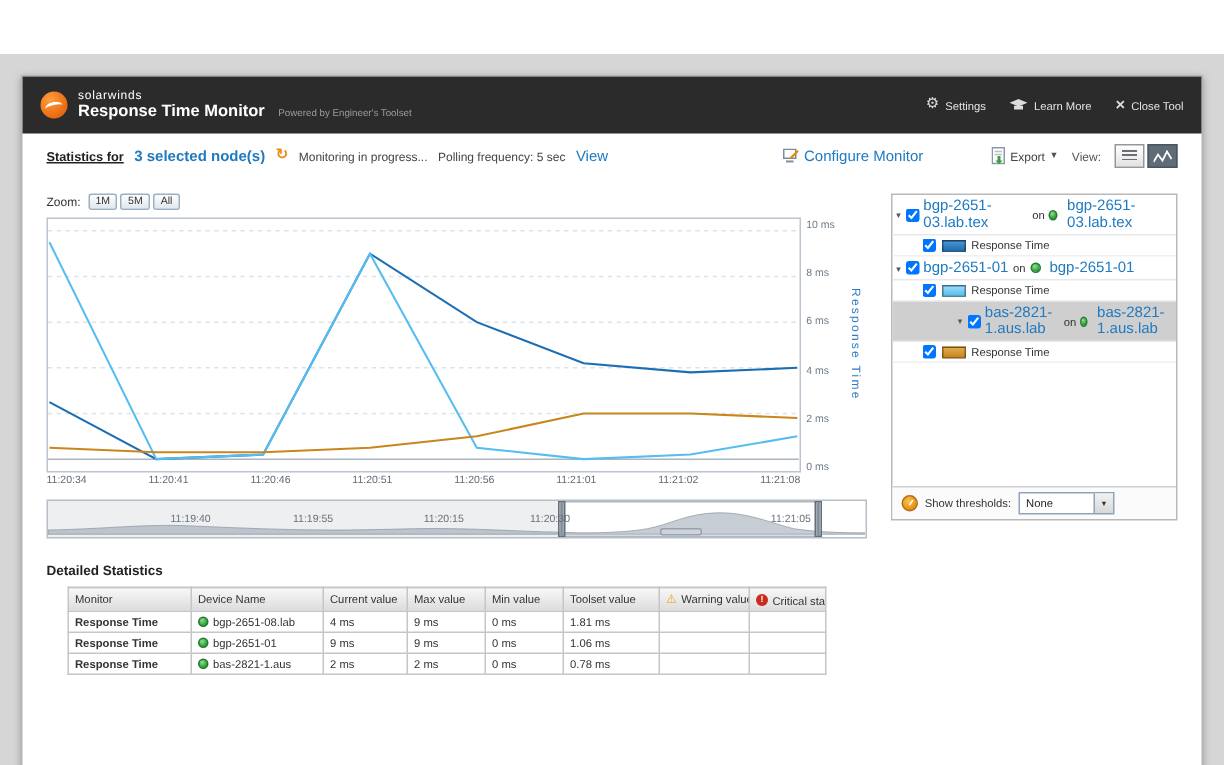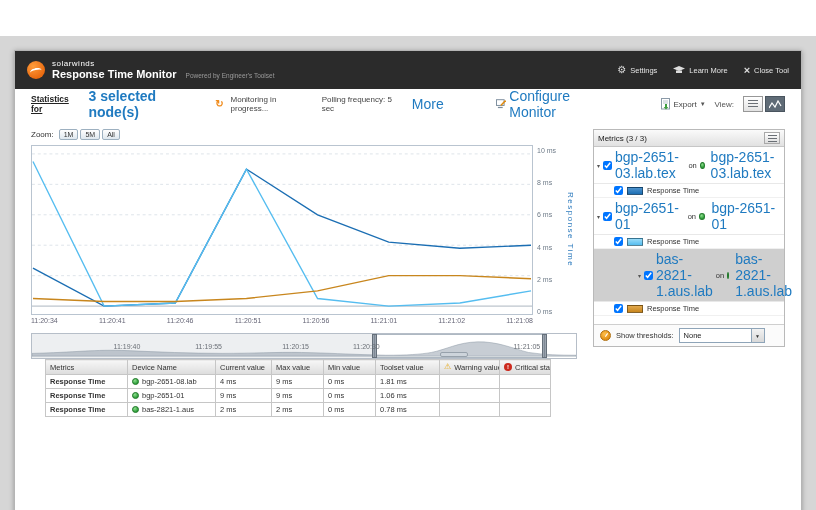--- a/index.html
+++ b/index.html
@@ -19,21 +19,21 @@
   .appbar-actions { display:flex; align-items:center; gap:16px; }
   .appact { display:flex; align-items:center; gap:4px; color:#e4e4e4; font-size:7.5px; cursor:pointer; }
   .gear { font-size:10px; color:#ddd; line-height:10px; }
   .closex { font-size:11px; font-weight:bold; color:#ddd; line-height:10px; }
 
   
   .toolbar { height:30px; display:flex; align-items:center; justify-content:space-between; padding:0 16px; }
   .tb-left, .tb-right { display:flex; align-items:center; }
   .tb-left > * { margin-right:7px; }
   .lbl-strong { font-size:8.5px; font-weight:bold; color:#222;text-decoration:underline; }
-  .link { font-size:14px; color:#1f7ac0; cursor:pointer; }
+  .link { font-size:10px; color:#1f7ac0; cursor:pointer; }
   .link-b { font-weight:bold; }
   .tb-txt { font-size:8px; color:#444; }
   .spin { color:#f08c1e; font-size:10px; font-weight:bold; line-height:10px; }
   .tb-right > * { margin-left:9px; }
   .cfg-wrap, .exp-wrap { display:flex; align-items:center; gap:3px; cursor:pointer;padding-left:36px; }
   .caret { font-size:6px; color:#555; }
   .view-lbl { font-size:8px; color:#555; }
   .viewbtns { display:flex; }
   .viewbtn { width:20px; height:16px; border:1px solid #979797; background:linear-gradient(#fff,#e2e2e2);
              display:flex; align-items:center; justify-content:center; cursor:pointer; }
@@ -100,21 +100,21 @@
   .met-row { display:flex; align-items:center; gap:4px; padding:2px 3px 2px 20px; border-bottom:1px solid #f0f0f0; font-size:7.5px; color:#333; }
   .sw { width:16px; height:8px; border:1px solid rgba(0,0,0,.4); }
   .sw0 { background:linear-gradient(#4f93cd,#1b6eb3); }
   .sw1 { background:linear-gradient(#9adcf8,#55bdf0); }
   .sw2 { background:linear-gradient(#e2a94e,#c8861d); }
   .rp-foot { position:absolute; left:0; right:0; bottom:0; height:22px; border-top:1px solid #cfcfcf;
              display:flex; align-items:center; gap:5px; padding:0 6px; background:#fbfbfb; }
   .gauge { width:11px; height:11px; border-radius:50%; background:radial-gradient(circle at 40% 35%, #ffc04d, #e08c12 75%); border:1px solid #b06f0e; position:relative; }
   .gauge::after { content:""; position:absolute; left:5px; top:2px; width:1px; height:4px; background:#fff; transform:rotate(35deg); }
   .rp-foot-lbl { font-size:7.5px; color:#333; }
-  .selbox { width:86px; height:15px; border:1px solid #8ea4b8; display:flex; align-items:stretch; background:#fff; cursor:pointer; }
+  .selbox { width:64px; height:15px; border:1px solid #8ea4b8; display:flex; align-items:stretch; background:#fff; cursor:pointer; }
   .selbox .val { flex:1; font-size:7.5px; color:#222; padding:2px 0 0 4px; }
   .selbox .arr { width:13px; border-left:1px solid #8ea4b8; background:linear-gradient(#f2f2f2,#d8d8d8);
                  display:flex; align-items:center; justify-content:center; font-size:5px; color:#333; }
 
   .icon-svg { display:block; }
 </style>
 </head>
 <body>
 
 <div class="stage">
@@ -150,21 +150,21 @@
       </div>
     </header>
 
     <div class="toolbar">
       <div class="tb-left">
         <span class="lbl-strong">Statistics for</span>
         <span class="link link-b">3 selected node(s)</span>
         <span class="spin">↻</span>
         <span class="tb-txt">Monitoring in progress...</span>
         <span class="tb-txt">Polling frequency: 5 sec</span>
-        <span class="link">More</span>
+        <span class="link">View</span>
       </div>
       <div class="tb-right">
         <span class="cfg-wrap">
           <svg class="icon-svg" width="11" height="10" viewBox="0 0 11 10">
             <rect x="0.5" y="0.5" width="8" height="6" fill="#fff" stroke="#7b8c9c"></rect>
             <rect x="2" y="8" width="5" height="1.3" fill="#7b8c9c"></rect>
             <line x1="5" y1="6.5" x2="10" y2="1.5" stroke="#e08c12" stroke-width="1.6"></line>
           </svg>
           <span class="link">Configure Monitor</span>
         </span>
@@ -250,34 +250,35 @@
           <span class="tl-handle" style="left:62.5%;"></span>
           <span class="tl-handle" style="left:93.8%;"></span>
           <span class="tl-grip"></span>
           <span class="tl-lab" style="left:15%;">11:19:40</span>
           <span class="tl-lab" style="left:30%;">11:19:55</span>
           <span class="tl-lab" style="left:46%;">11:20:15</span>
           <span class="tl-lab" style="left:59%;">11:20:30</span>
           <span class="tl-lab" style="left:88.5%;">11:21:05</span>
         </div>
 
+        <div class="det-title">Detailed Statistics</div>
         <table class="stats">
           <colgroup>
             <col style="width:82px">
               <col style="width:88px">
               <col style="width:56px">
               <col style="width:52px">
             <col style="width:52px">
               <col style="width:64px">
               <col style="width:60px">
               <col style="width:51px">
           </colgroup>
           <thead>
             <tr>
-              <th>Metrics</th>
+              <th>Monitor</th>
               <th>Device Name</th>
               <th>Current value</th>
               <th>Max value</th>
               <th>Min value</th>
               <th>Toolset value</th>
               <th>
                 <span class="th-ic">
                     <span class="warn-ic">⚠</span>
                     <span>Warning value</span>
                   </span>
@@ -319,26 +320,20 @@
               <td>0 ms</td>
               <td>0.78 ms</td>
               <td></td>
               <td></td>
             </tr>
           </tbody>
         </table>
       </div>
 
       <div class="right-panel">
-        <div class="rp-head">
-          <span class="rp-title">Metrics (3 / 3)</span>
-          <span class="rp-menu">
-            <span class="ic-bars"></span>
-          </span>
-        </div>
 
         <div class="grp-row">
           <span class="exp">▾</span>
           <input type="checkbox" class="cb" checked="" style="">
           <span class="link">bgp-2651-03.lab.tex</span>
           <span class="conj">on</span>
           <span class="gdot"></span>
           <span class="link">bgp-2651-03.lab.tex</span>
         </div>
         <div class="met-row">

